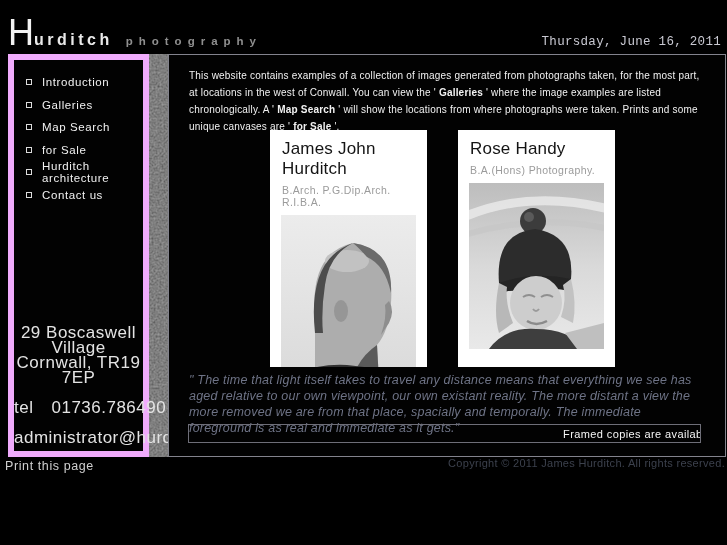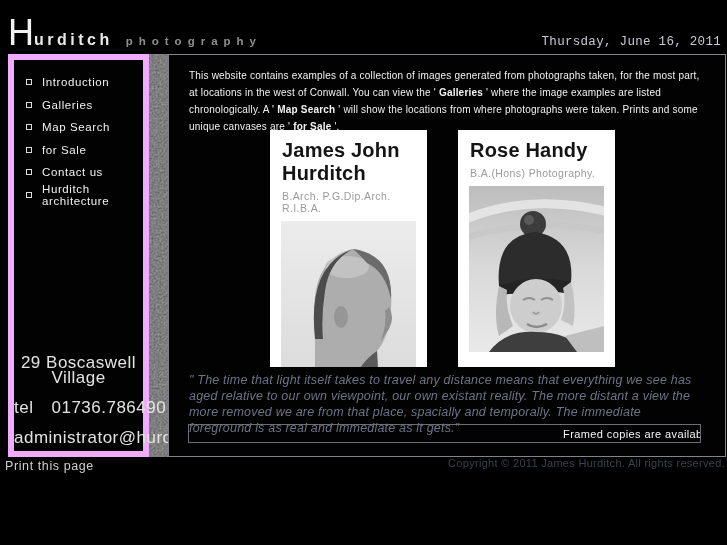--- a/index.html
+++ b/index.html
@@ -33,21 +33,21 @@
 
   
   .main { position:absolute; left:168px; top:54px; width:558px; height:403px;
           background:#020202; border:1px solid #83838d; }
   .intro { position:absolute; left:20px; top:12px; right:18px; color:#f2f2f2;
            font-size:10px; line-height:17px; letter-spacing:0.2px; }
   .intro b { font-weight:bold; }
 
   .cards { position:absolute; left:101px; top:75px; display:flex; gap:31px; }
   .card { width:157px; height:237px; background:#ffffff; overflow:hidden; }
-  .card-title { font-size:20px; font-weight:bold; color:#141414; padding:9px 0 0 12px; letter-spacing:0.2px; }
+  .card-title { font-size:17px; font-weight:normal; color:#141414; padding:9px 0 0 12px; letter-spacing:0.2px; }
   .card-sub { font-size:10.5px; color:#9b9b9b; padding:5px 0 0 12px; letter-spacing:0.4px; }
   .photo { margin:7px auto 0; width:135px; height:166px; }
   .photo svg { display:block; width:100%; height:100%; }
 
   .quote { position:absolute; left:20px; top:317px; right:18px; color:#6e7386;
            font-size:12.5px; font-style:italic; line-height:16px; letter-spacing:0.2px; }
 
   .marquee { position:absolute; left:19px; top:369px; width:513px; height:19px;
              border:1px solid #6e6e78; overflow:hidden; }
   .marquee span { position:absolute; right:-12px; top:3px; color:#f5f5f5; font-size:11px;
@@ -102,29 +102,30 @@
       <li>
         <span class="bullet"></span>
         <span>Map Search</span>
       </li>
       <li>
         <span class="bullet"></span>
         <span>for Sale</span>
       </li>
       <li>
         <span class="bullet"></span>
+        <span>Hurditch architecture</span>
+      </li>
+      <li>
+        <span class="bullet"></span>
         <span>Contact us</span>
-      </li>
-      <li>
-        <span class="bullet"></span>
-        <span>Hurditch architecture</span>
       </li>
     </ul>
     <div class="address">
       <div>29 Boscaswell Village</div>
+      <div>Cornwall, TR19 7EP</div>
       <div class="tel-line">
         <span>tel</span>
         <span>01736.786490</span>
       </div>
       <div class="email">administrator@hurditch.net</div>
     </div>
   </div>
 
   <div class="main">
     <p class="intro"><span>This website contains examples of a collection of images generated from photographs taken, for the most part, at locations in the west of Conwall. You can view the ' </span><b>Galleries</b><span> ' where the image examples are listed chronologically. A ' </span><b>Map Search</b><span> ' will show the locations from where photographs were taken. Prints and some unique canvases are ' </span><b>for Sale</b><span> '.</span></p>

